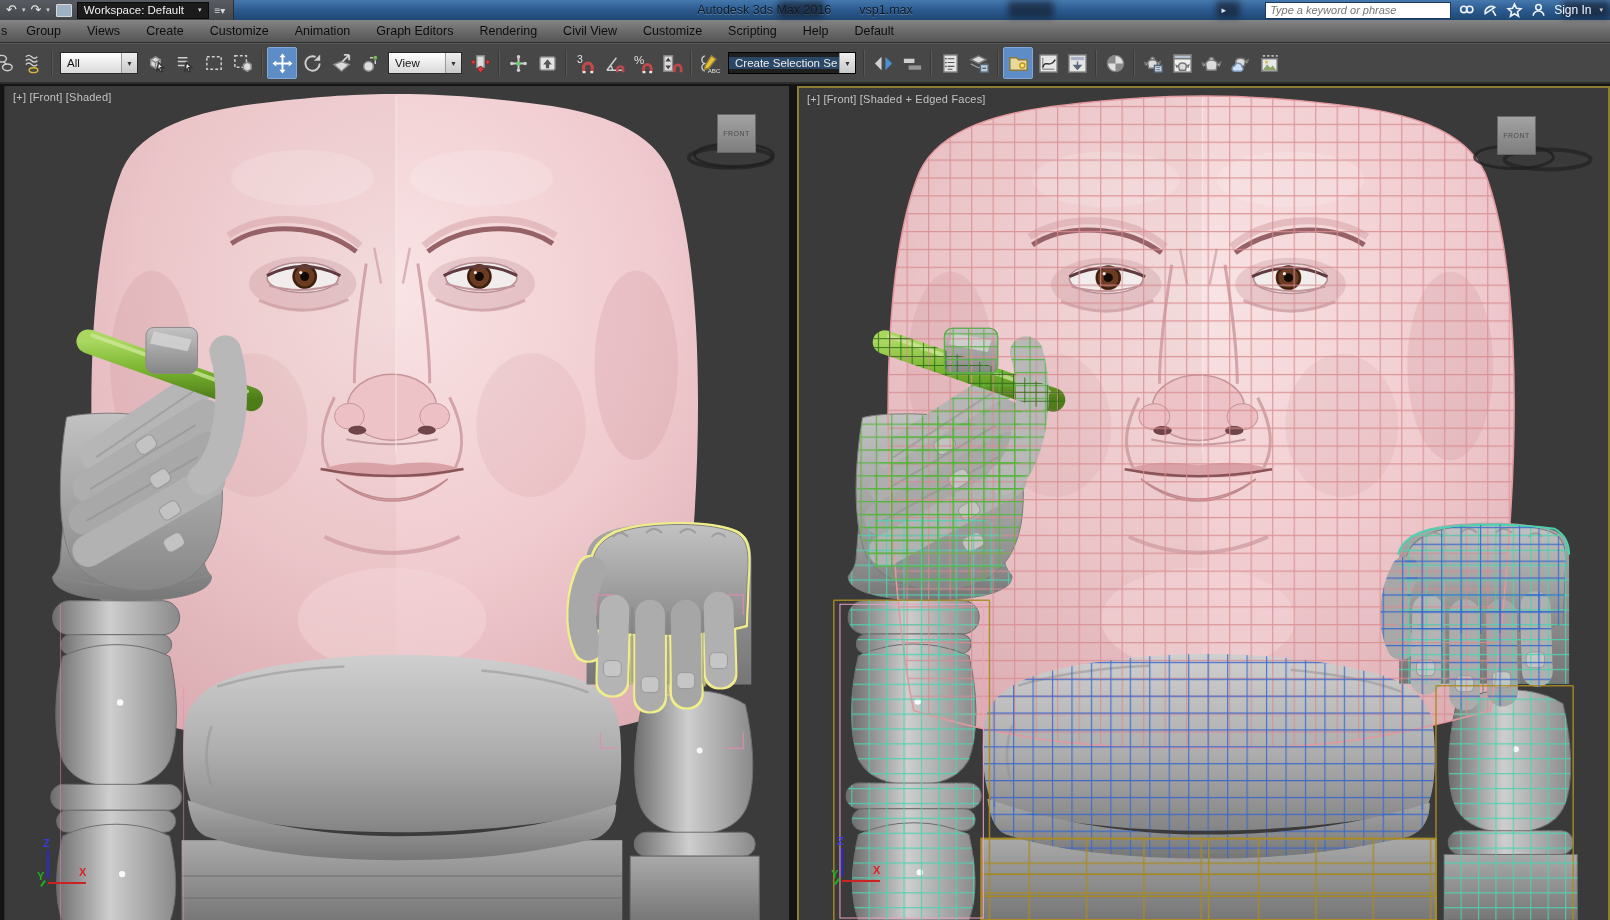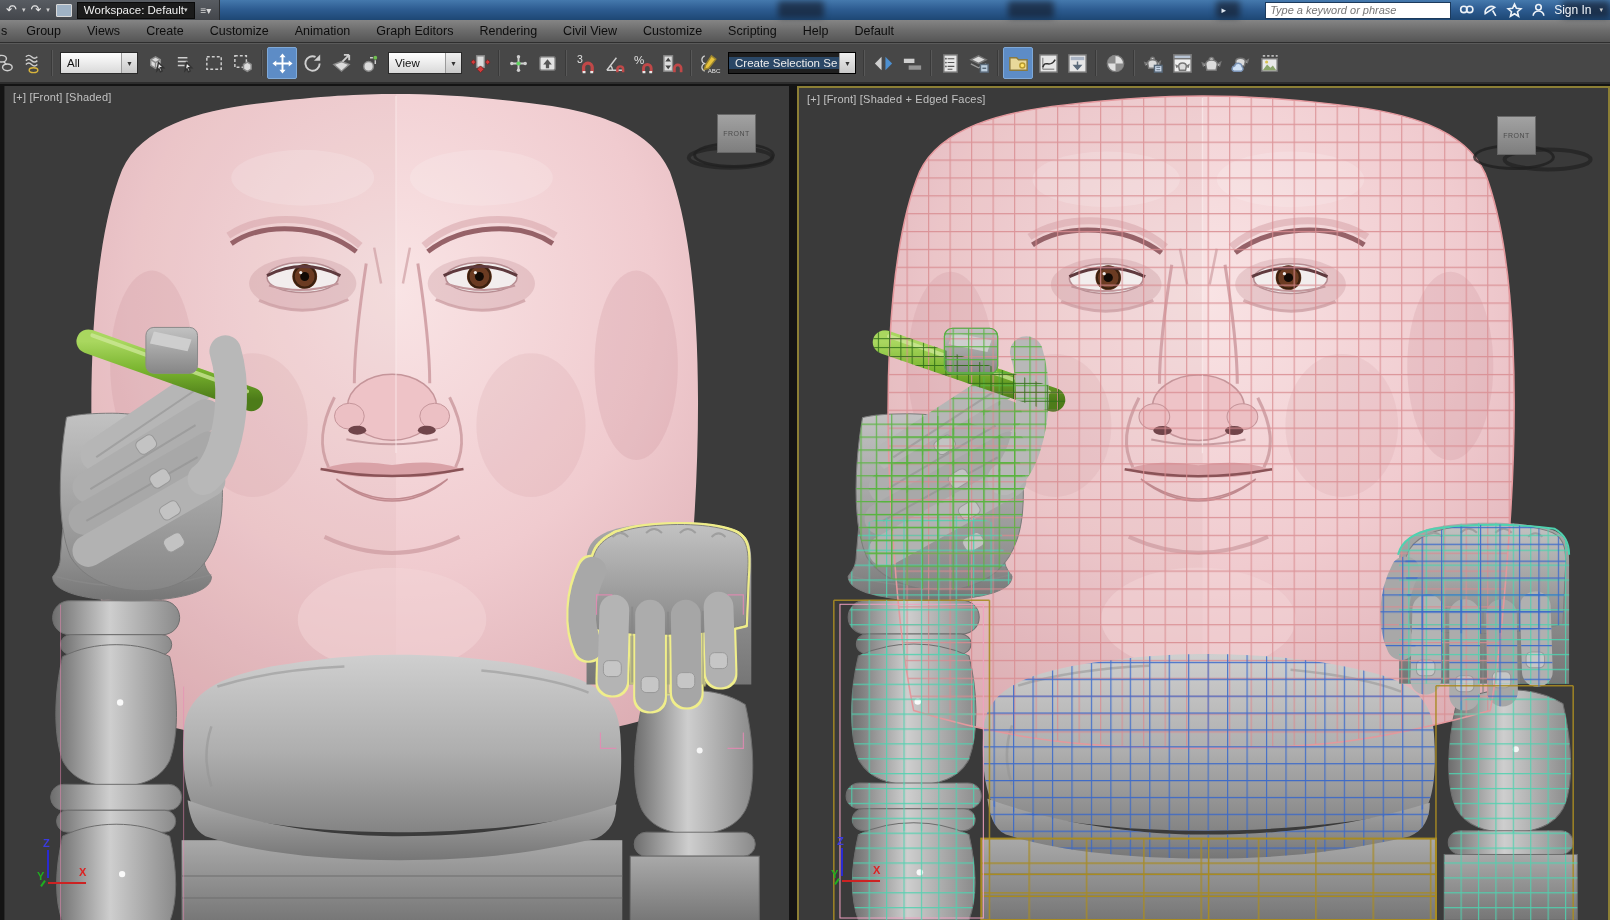--- a/index.html
+++ b/index.html
@@ -6,21 +6,21 @@
     font-family:"Liberation Sans",sans-serif;-webkit-font-smoothing:antialiased;}
   
   .titlebar{position:relative;height:20px;display:flex;align-items:center;
     background:linear-gradient(180deg,#4579ad 0%,#2e5d92 45%,#1d4774 100%);color:#fff;font-size:12px;}
   .qat{display:flex;align-items:center;height:20px;padding:0 4px;gap:2px;
     background:linear-gradient(180deg,#585c62 0%,#43464b 100%);border-right:1px solid #2c2e31;}
   .qbtn{color:#e8e8e8;font-size:13px;line-height:18px;padding:0 2px;cursor:default;}
   .qcaret{color:#cfcfcf;font-size:7px;padding:0 1px;}
   .wsicon{width:14px;height:11px;border:1px solid #d8d8d8;background:#9fb2c5;border-radius:1px;margin:0 3px;}
   .wsdd{display:flex;align-items:center;background:#1b1b1b;border:1px solid #0a0a0a;color:#f0f0f0;
-    height:15px;padding:0 6px;font-size:11.5px;}
+    height:15px;padding:0 6px;font-size:11.5px;gap:14px;}
   .wsdd .c{font-size:7px;color:#cfcfcf;}
   .ovf{color:#d8d8d8;font-size:10px;padding:0 4px;}
   .tb-title{position:absolute;left:0;right:0;text-align:center;pointer-events:none;
     font-size:12.5px;color:#0f1a26;text-shadow:0 1px 0 rgba(255,255,255,.25);}
   .tb-title b{font-weight:normal;margin-left:28px;}
   .infocenter{margin-left:auto;display:flex;align-items:center;gap:7px;padding-right:6px;z-index:2;}
   .ic-arrow{color:#dfe8f2;font-size:9px;}
   .search{width:176px;height:15px;border:1px solid #1c3a5c;font-style:italic;font-size:11px;
     color:#7a7a7a;padding:0 4px;background:#fff;margin-left:32px;}
   .ic{width:17px;height:15px;display:inline-flex;align-items:center;justify-content:center;}
@@ -321,20 +321,23 @@
       <span class="qcaret">▾</span>
     <span class="qbtn">↷</span>
       <span class="qcaret">▾</span>
     <span class="wsicon"></span>
     <span class="wsdd">
       <span>Workspace: Default</span>
       <span class="c">▾</span>
     </span>
     <span class="ovf">≡▾</span>
   </div>
+  <div class="tb-title">
+    <span>Autodesk 3ds Max 2016</span><b>vsp1.max</b>
+  </div>
   <span class="blob" style="left:778px;width:46px"></span>
   <span class="blob" style="left:1008px;width:46px"></span>
   <span class="blob" style="left:1216px;width:24px"></span>
   <span class="blob" style="left:1562px;width:48px"></span>
   <div class="infocenter">
     <span class="ic-arrow">▸</span>
     <input class="search" placeholder="Type a keyword or phrase" style="">
     <span class="ic">
         <svg viewBox="0 0 16 16">
           <circle cx="5.5" cy="7" r="3"></circle>

